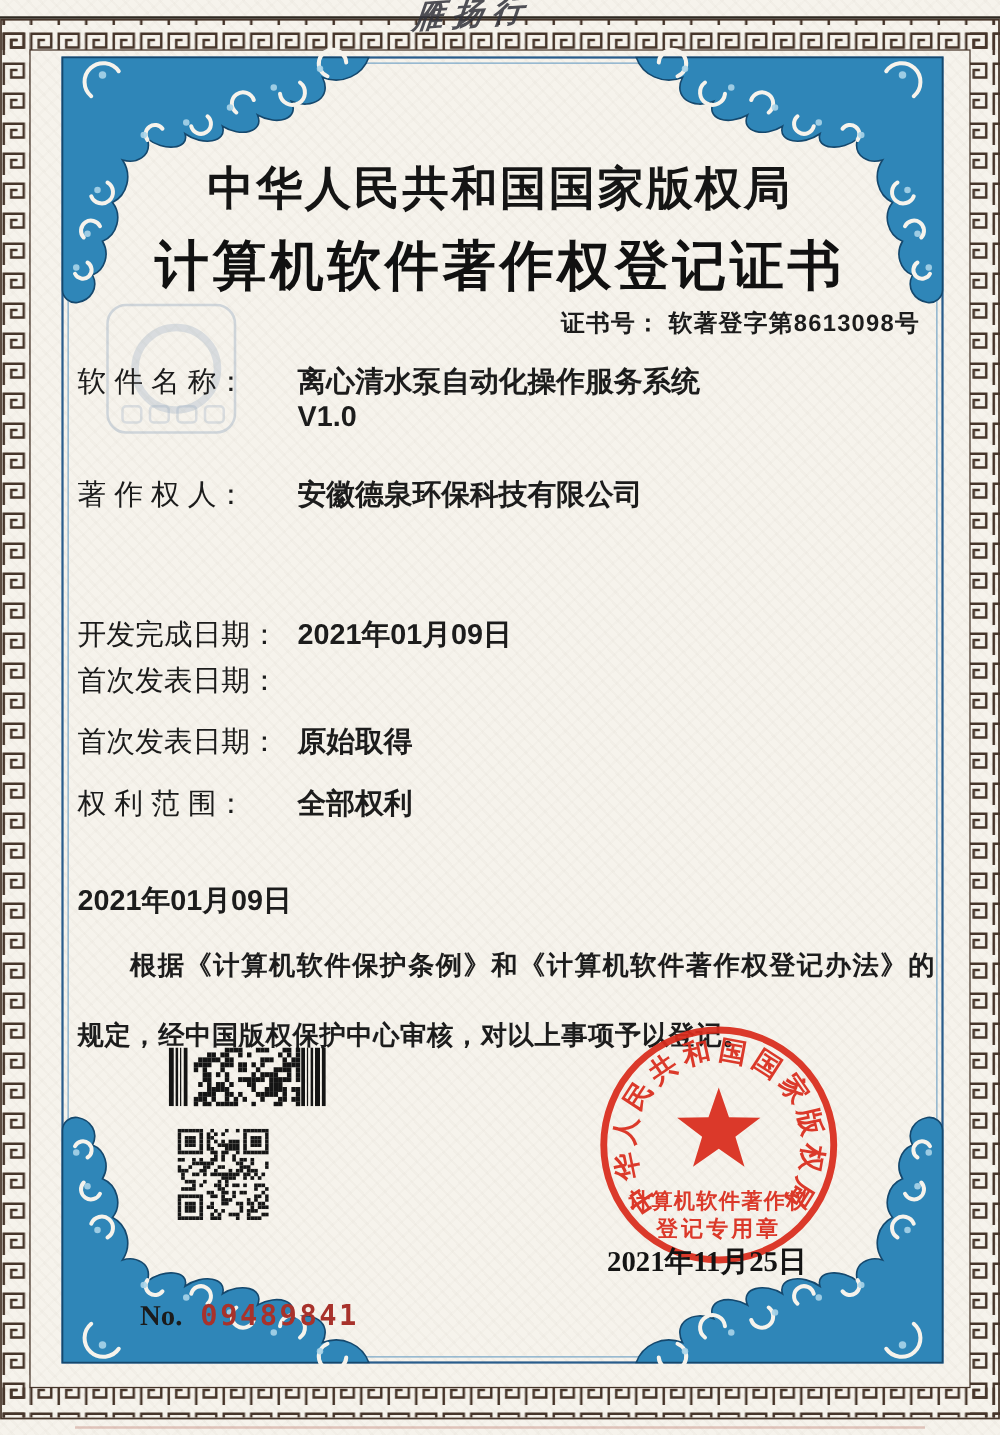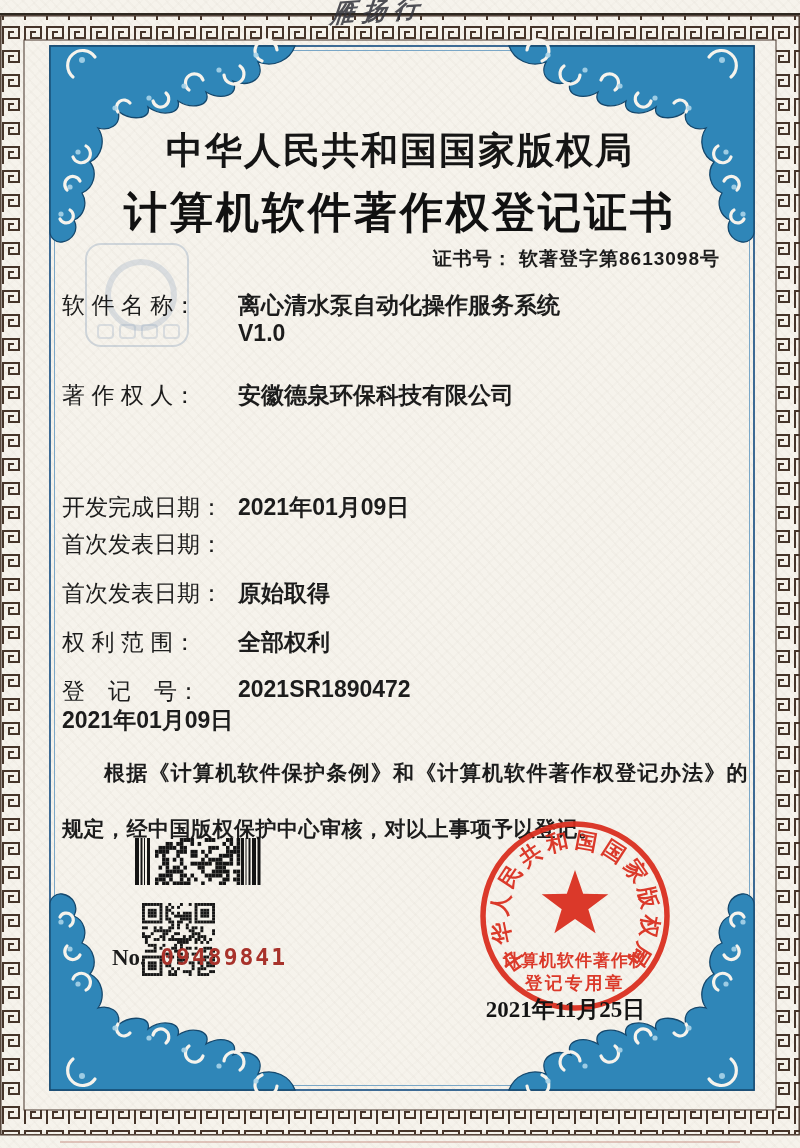--- a/index.html
+++ b/index.html
@@ -20,30 +20,30 @@
   .authority{
     top:126px;left:0;width:100%;text-align:center;
     font-family:"Liberation Serif","DejaVu Serif",serif;
     font-size:37px;font-weight:700;letter-spacing:2px;color:#151515;
   }
   .cert-title{
     top:184px;left:0;width:100%;text-align:center;
     font-family:Liberation Serif, serif;
     font-size:43px;font-weight:700;letter-spacing:3px;color:#111;
   }
-  .certno{top:246px;right:80px;font-size:19px;font-weight:700;letter-spacing:1px;}
+  .certno{top:246px;right:64px;font-size:19px;font-weight:700;letter-spacing:1px;}
   .field{left:62px;width:690px;display:flex;}
   .field .lbl{width:176px;font-size:23px;font-weight:400;flex:0 0 176px;}
   .field .val{font-size:23px;font-weight:700;}
   .val2{left:238px;font-size:23px;font-weight:700;}
   .para{
     top:724px;left:62px;width:686px;font-size:21px;font-weight:700;
     line-height:56px;text-indent:42px;letter-spacing:0.5px;text-align:justify;
   }
-  .no-line{top:944px;left:112px;font-size:23px;}
+  .no-line{top:1039px;left:112px;font-size:23px;}
   .no-line .no-label{font-family:"Liberation Serif","DejaVu Serif",serif;font-weight:700;color:#1b1b1b;}
   .no-line .no-value{font-family:"DejaVu Sans Mono","Liberation Mono",monospace;font-weight:700;color:#a8322b;letter-spacing:2px;margin-left:8px;}
   .date{top:994px;left:468px;width:195px;text-align:center;font-size:23px;font-weight:700;
         font-family:"Liberation Serif","DejaVu Serif",serif;color:#141414;}
   .ghost{top:243px;left:85px;width:100px;height:100px;border:2px solid rgba(145,165,188,0.38);border-radius:16px;}
   .ghost .gc{position:absolute;top:14px;left:18px;width:60px;height:60px;border:6px solid rgba(150,168,192,0.30);border-radius:50%;}
   .ghost .gb{position:absolute;bottom:6px;left:10px;display:flex;gap:5px;}
   .ghost .gb i{display:block;width:13px;height:11px;border:2px solid rgba(150,168,192,0.30);border-radius:4px;}
   .bottomline{top:1141px;left:60px;width:680px;height:2px;background:rgba(196,138,126,0.45);}
   svg text{font-family:"Liberation Serif","DejaVu Serif",serif;}
@@ -142,24 +142,20 @@
   <div class="abs field" style="top:578px;">
     <span class="lbl">首次发表日期：</span>
     <span class="val">原始取得</span>
   </div>
 
   <div class="abs field" style="top:627px;">
     <span class="lbl">权 利 范 围：</span>
     <span class="val">全部权利</span>
   </div>
 
-  <div class="abs field" style="top:676px;">
-    <span class="lbl">登　记　号：</span>
-    <span class="val">2021SR1890472</span>
-  </div>
 
   <p class="abs para">根据《计算机软件保护条例》和《计算机软件著作权登记办法》的规定，经中国版权保护中心审核，对以上事项予以登记。</p>
 
   <svg class="abs" style="top:838px;left:135px;" width="130" height="47" viewBox="0 0 130 47">
     <g id="bars">
         <rect x="0" y="0" width="4" height="47" fill="#141414"></rect>
         <rect x="5.5" y="0" width="2" height="47" fill="#141414"></rect>
         <rect x="9" y="0" width="1" height="47" fill="#141414"></rect>
         <rect x="12" y="0" width="3" height="47" fill="#141414"></rect>
         <rect x="106" y="0" width="3" height="47" fill="#141414"></rect>

